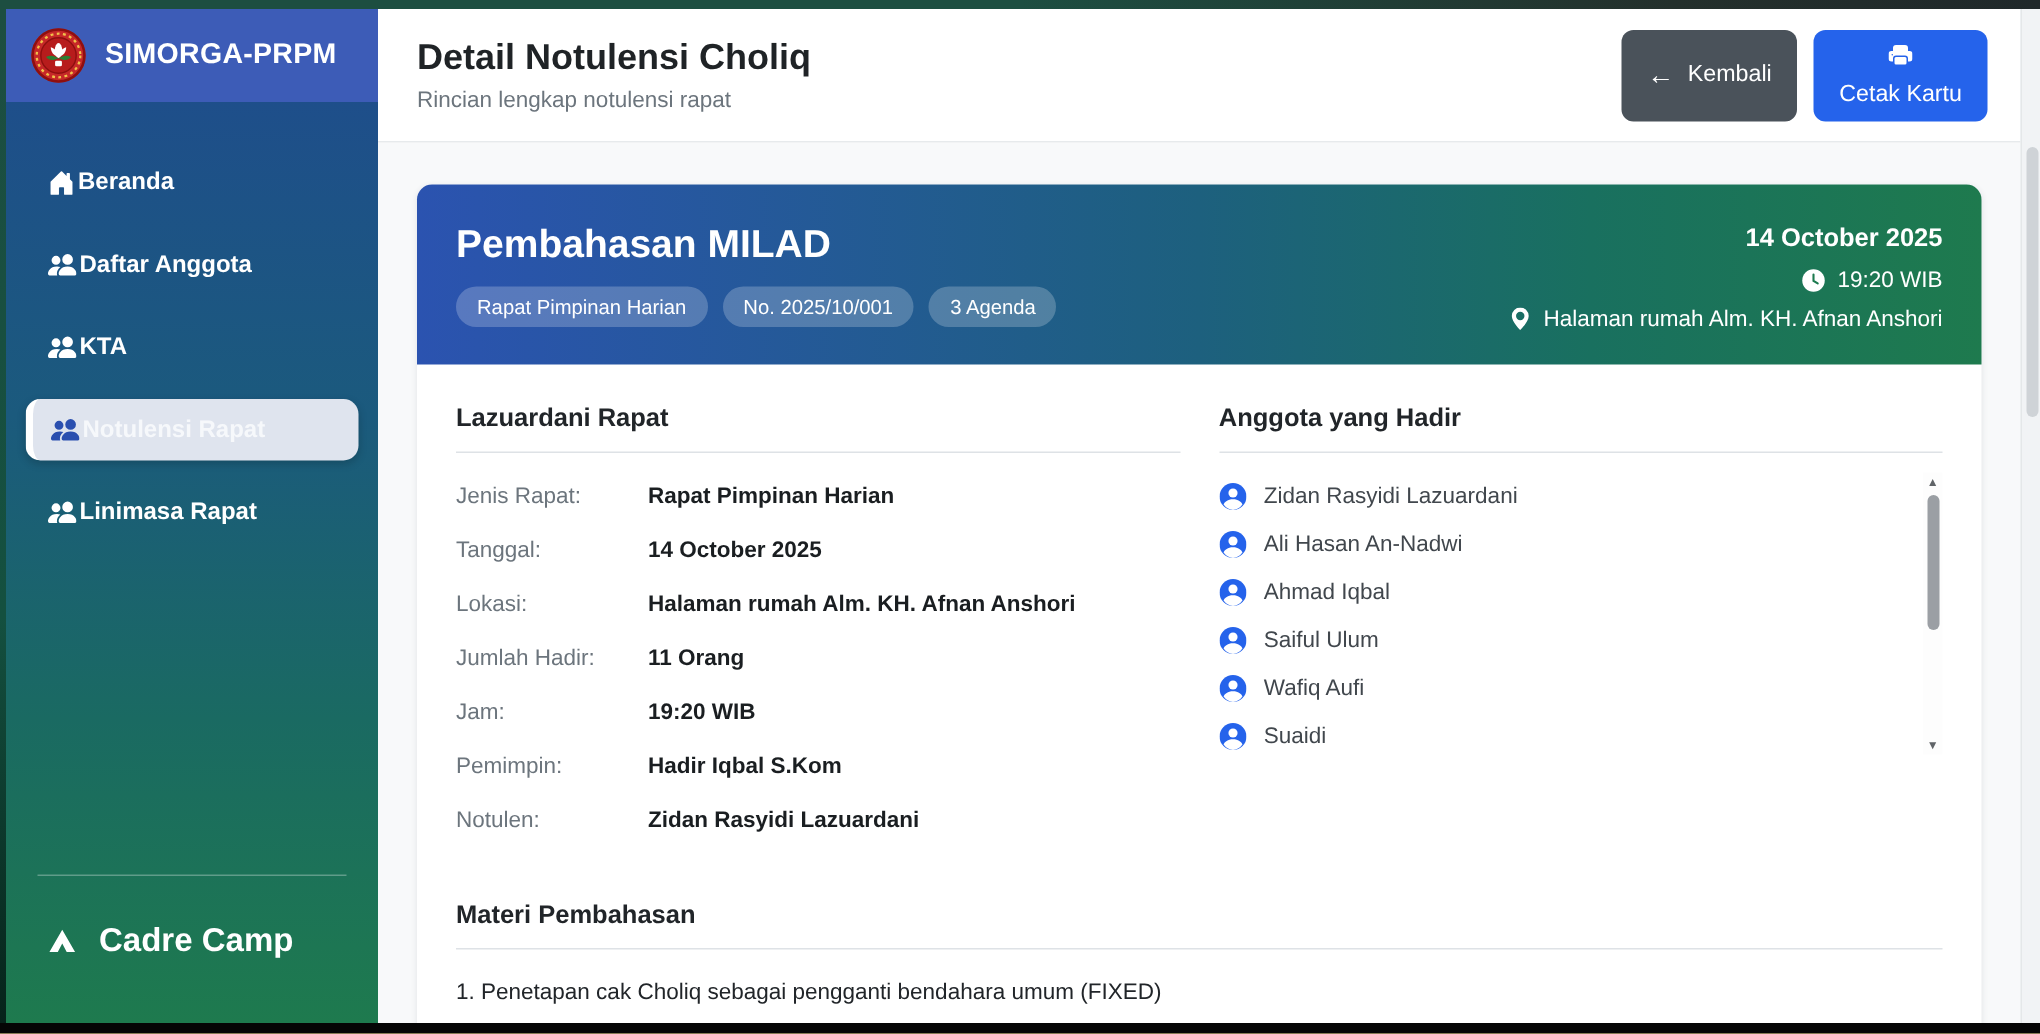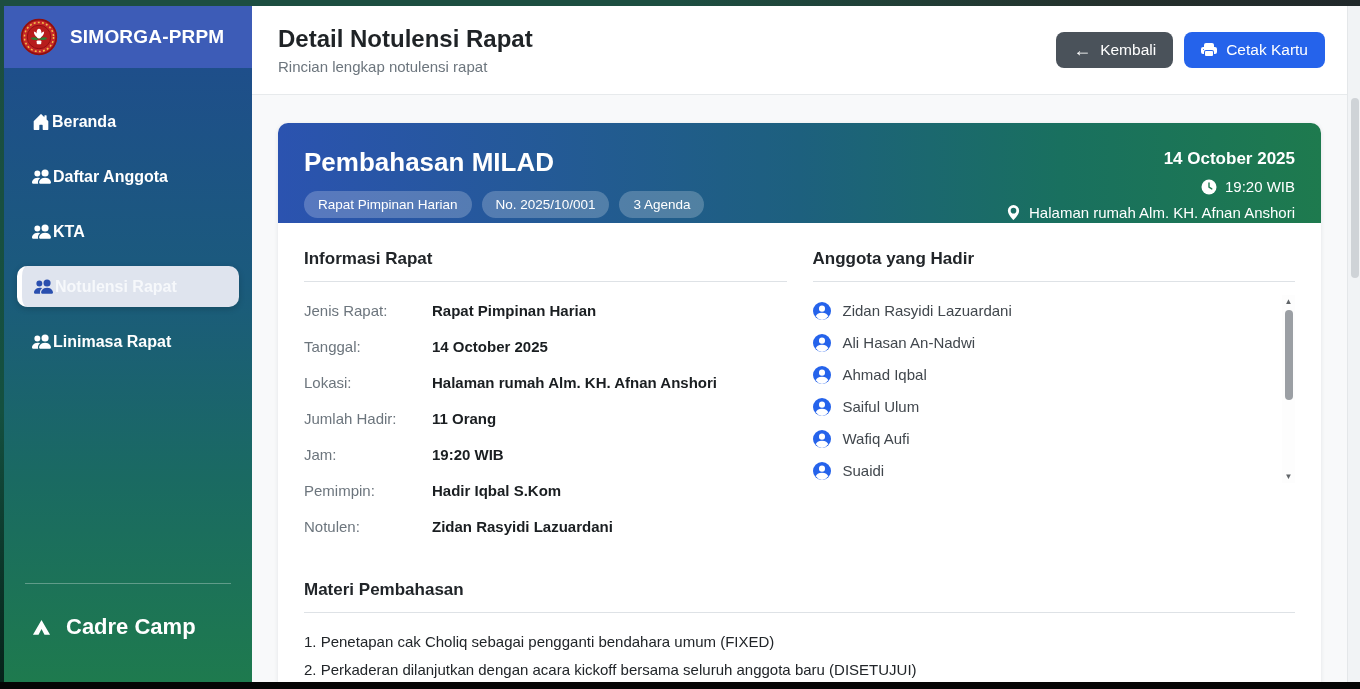--- a/index.html
+++ b/index.html
@@ -39,26 +39,26 @@
 
   .topbar { background: #fff; height: 89px; flex-shrink: 0; display: flex; align-items: center;
     justify-content: space-between; padding: 0 22px 0 26px; border-bottom: 1px solid #e7eaec; }
   .page-title { font-size: 24px; font-weight: 700; color: #1f2326; margin-bottom: 5px; }
   .page-subtitle { font-size: 15px; color: #6c757d; }
   .topbar-actions { display: flex; gap: 11px; }
   .btn { display: inline-flex; align-items: center; gap: 9px; border: none; border-radius: 8px;
     padding: 9px 17px; font-size: 15.5px; color: #fff; cursor: pointer; font-family: inherit; }
   .btn-back { background: #4a525a; }
   .btn-back .arrow { font-size: 18px; line-height: 1; }
-  .btn-print { background: #2563eb; }
+  .btn-print { background: #2563eb; flex-direction: column; }
   .btn-print svg { fill: #fff; }
 
   .content { flex: 1; padding: 28px 26px 0; overflow: hidden; }
   .card { background: #fff; border-radius: 10px; box-shadow: 0 1px 4px rgba(30,40,60,.1); }
-  .card-header { height: 100px; border-radius: 10px 10px 0 0; color: #fff;
+  .card-header { height: 120px; border-radius: 10px 10px 0 0; color: #fff;
     background: linear-gradient(90deg, #2b53b0 0%, #1d607e 50%, #19705f 75%, #1e7a4e 100%);
     display: flex; justify-content: space-between; padding: 24px 26px 0; }
   .meeting-title { font-size: 26px; font-weight: 700; }
   .badges { display: flex; gap: 10px; margin-top: 13px; }
   .badge { background: rgba(255,255,255,.22); padding: 6px 14px; border-radius: 20px; font-size: 13.5px; }
   .header-right { text-align: right; padding-top: 2px; }
   .meeting-date { font-size: 17px; font-weight: 700; }
   .meeting-time, .meeting-location { display: flex; justify-content: flex-end; align-items: center;
     gap: 8px; margin-top: 9px; font-size: 15px; }
 
@@ -157,21 +157,21 @@
             </svg>
           <span>Cadre Camp</span>
         </div>
       </div>
     </aside>
 
     <div class="main">
       <div class="main-col">
         <header class="topbar">
           <div>
-            <div class="page-title">Detail Notulensi Rapat</div>
+            <div class="page-title">Detail Notulensi Choliq</div>
             <div class="page-subtitle">Rincian lengkap notulensi rapat</div>
           </div>
           <div class="topbar-actions">
             <button class="btn btn-back">
               <span class="arrow">←</span>
               <span>Kembali</span>
             </button>
             <button class="btn btn-print">
               <svg viewBox="0 0 16 16" width="16" height="16">
                   <path d="M5 1a2 2 0 0 0-2 2v2h10V3a2 2 0 0 0-2-2H5Zm6 8H5a1 1 0 0 0-1 1v3a1 1 0 0 0 1 1h6a1 1 0 0 0 1-1v-3a1 1 0 0 0-1-1Z"></path>
@@ -208,21 +208,21 @@
                     </svg>
                   <span>Halaman rumah Alm. KH. Afnan Anshori</span>
                 </div>
               </div>
             </div>
 
             <div class="card-body">
               <div class="cols">
 
                 <div>
-                  <div class="section-title">Informasi Rapat</div>
+                  <div class="section-title">Lazuardani Rapat</div>
                   <div class="info-row">
                     <div class="info-label">Jenis Rapat:</div>
                     <div class="info-value">Rapat Pimpinan Harian</div>
                   </div>
                   <div class="info-row">
                     <div class="info-label">Tanggal:</div>
                     <div class="info-value">14 October 2025</div>
                   </div>
                   <div class="info-row">
                     <div class="info-label">Lokasi:</div>

